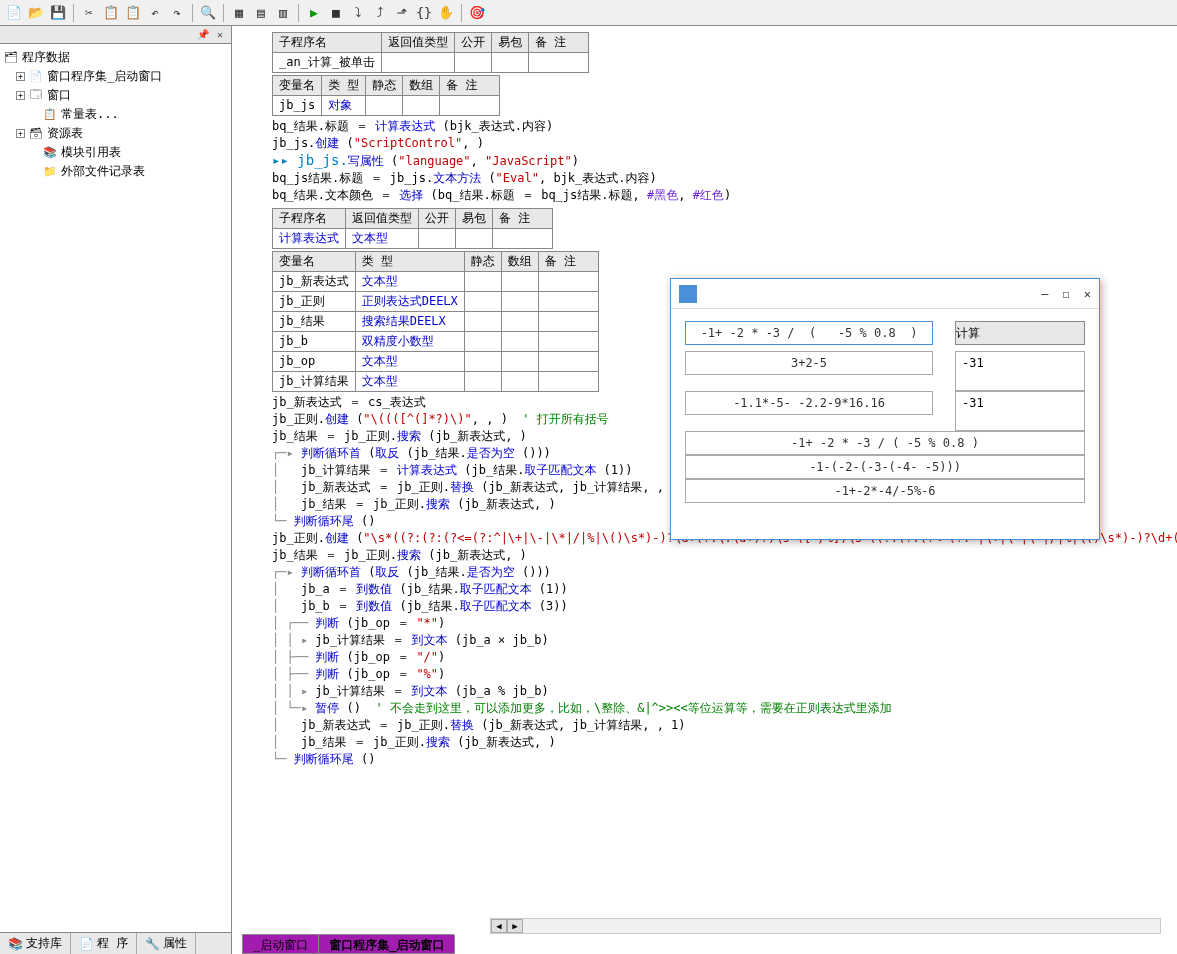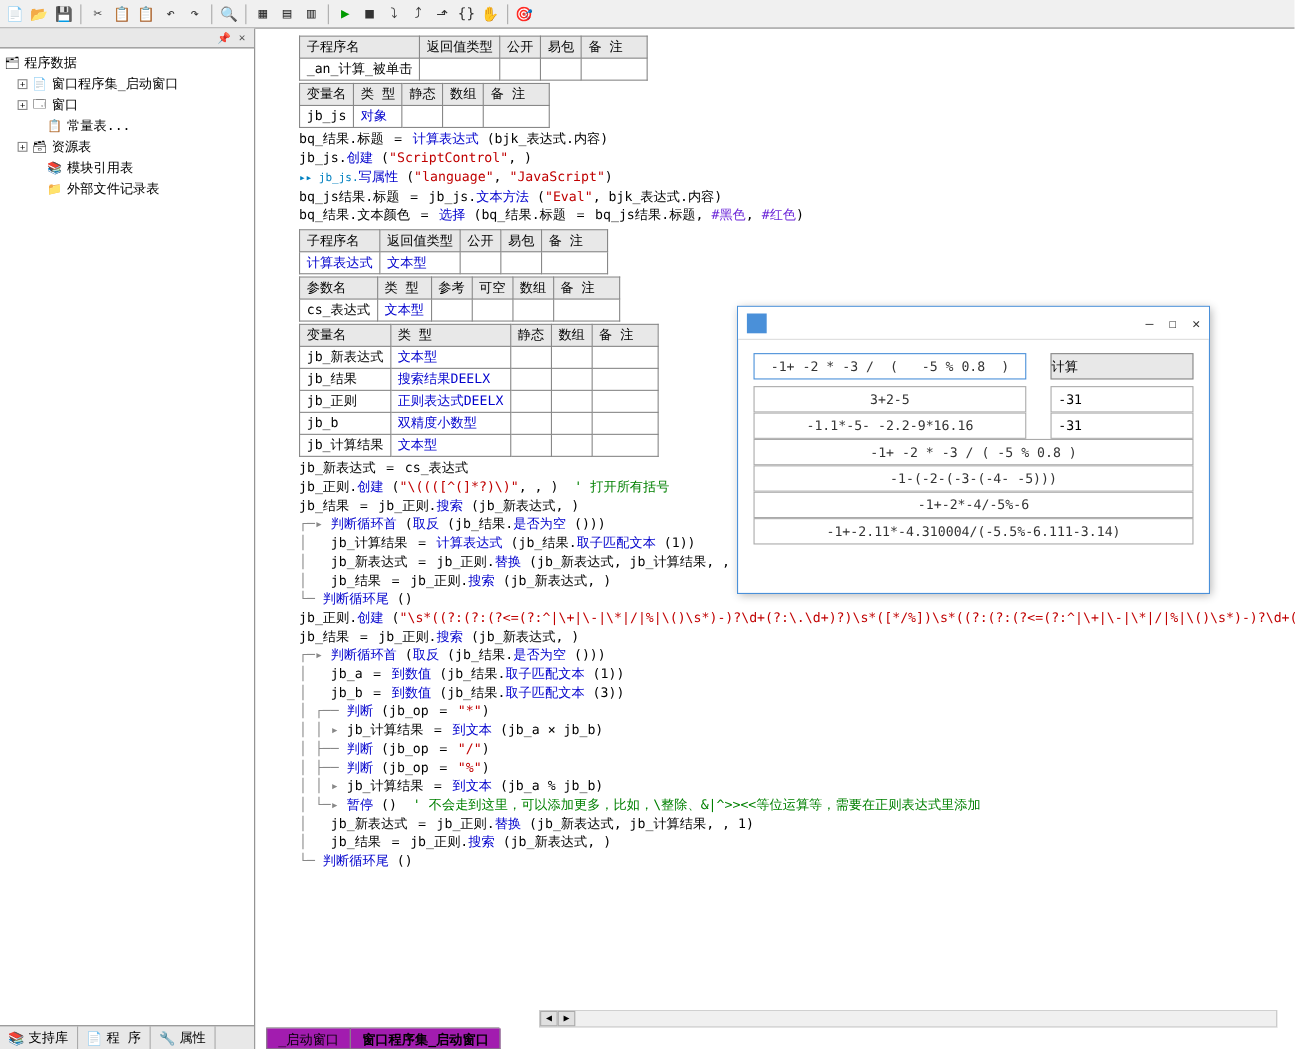--- a/index.html
+++ b/index.html
@@ -23,34 +23,34 @@
 .code-area{position:absolute;left:10px;top:0;right:0;bottom:22px;overflow:auto;padding:6px 3px 6px 30px;font-family:"SimSun",monospace;line-height:17px;white-space:nowrap}
 .tbl{border-collapse:collapse;margin-bottom:2px}
 .tbl td{border:1px solid #888;padding:1px 6px;background:#fff;font-size:12px}
 .tbl .hd{background:#e8e8e8}
 .code-line{white-space:pre}
 .kw-blue{color:#0000cd}
 .kw-red{color:#c00000}
 .kw-purple{color:#6d28d9}
 .kw-gray{color:#888}
 .kw-comment{color:#008000}
-.arrow{color:#0080c0;font-size:10px}
+.arrow{color:#0080c0;font-size:14px}
 .bot-tabs{position:absolute;left:10px;bottom:0;height:20px;display:flex;background:#e8e8e8;border-top:1px solid #888}
 .bot-tab{padding:2px 10px;border:1px solid #888;border-top:none;background:#a21caf;margin-right:-1px}
 .bot-tab.sel{font-weight:bold}
 .popup{position:absolute;left:670px;top:278px;width:430px;height:262px;background:#fff;border:1px solid #4a90d9;box-shadow:2px 2px 8px rgba(0,0,0,0.3)}
 .popup-title{height:30px;background:#fff;border-bottom:1px solid #ddd;display:flex;align-items:center;justify-content:space-between;padding:0 8px}
 .popup-title-l{width:18px;height:18px;background:#4a90d9}
 .popup-title-r{display:flex;gap:14px;font-size:13px;color:#333}
 .popup-body{padding:12px 14px;display:flex;flex-direction:column;gap:6px}
 .popup-row{display:flex;gap:22px}
 .popup-inp{flex:1;height:24px;border:1px solid #4a90d9;padding:0 8px;text-align:center;background:#fff;color:#333}
 .popup-inp.ro{border-color:#aaa}
 .popup-btn{width:130px;height:24px;border:1px solid #888;background:#e8e8e8;line-height:22px}
-.popup-res{width:130px;height:24px;border:1px solid #aaa;padding:0 6px;line-height:22px;background:#fff}
+.popup-res{width:130px;height:40px;border:1px solid #aaa;padding:0 6px;line-height:22px;background:#fff}
 .hscroll{position:absolute;left:258px;right:16px;bottom:20px;height:16px;background:#f0f0f0;border:1px solid #ccc;display:flex;align-items:center}
 .hscroll-btn{width:16px;height:14px;background:#e0e0e0;border:1px solid #aaa;display:flex;align-items:center;justify-content:center;font-size:9px}
 </style>
 </head>
 <body>
 
 <div class="toolbar">
   <span class="tb-icon">📄</span>
   <span class="tb-icon">📂</span>
   <span class="tb-icon">💾</span>
@@ -193,73 +193,60 @@
             </tr>
             <tr>
               <td class="kw-blue">计算表达式</td>
               <td class="kw-blue">文本型</td>
               <td></td>
               <td></td>
               <td style="width:60px"></td>
             </tr>
           </tbody>
         </table>
-      <table class="tbl">
-          <tbody>
-            <tr>
-              <td class="hd">参数名</td>
-              <td class="hd">类 型</td>
-              <td class="hd">参考</td>
-              <td class="hd">可空</td>
-              <td class="hd">数组</td>
-              <td class="hd">备 注</td>
-            </tr>
-            <tr>
-              <td>cs_表达式</td>
-              <td class="kw-blue">文本型</td>
-              <td></td>
-              <td></td>
-              <td></td>
-              <td style="width:60px"></td>
-            </tr>
-          </tbody>
-        </table>
       <table class="tbl" id="tbl4">
           <tbody>
             <tr>
               <td class="hd">变量名</td>
               <td class="hd">类 型</td>
               <td class="hd">静态</td>
               <td class="hd">数组</td>
               <td class="hd">备 注</td>
             </tr>
             <tr>
               <td>jb_新表达式</td>
               <td class="kw-blue">文本型</td>
               <td></td>
               <td></td>
               <td style="width:60px"></td>
             </tr>
             <tr>
+              <td>jb_正则</td>
+              <td class="kw-blue">正则表达式DEELX</td>
+              <td></td>
+              <td></td>
+              <td style="width:60px"></td>
+            </tr>
+            <tr>
               <td>jb_结果</td>
               <td class="kw-blue">搜索结果DEELX</td>
               <td></td>
               <td></td>
               <td style="width:60px"></td>
             </tr>
             <tr>
-              <td>jb_正则</td>
-              <td class="kw-blue">正则表达式DEELX</td>
-              <td></td>
-              <td></td>
-              <td style="width:60px"></td>
-            </tr>
-            <tr>
               <td>jb_b</td>
               <td class="kw-blue">双精度小数型</td>
+              <td></td>
+              <td></td>
+              <td style="width:60px"></td>
+            </tr>
+            <tr>
+              <td>jb_op</td>
+              <td class="kw-blue">文本型</td>
               <td></td>
               <td></td>
               <td style="width:60px"></td>
             </tr>
             <tr>
               <td>jb_计算结果</td>
               <td class="kw-blue">文本型</td>
               <td></td>
               <td></td>
               <td style="width:60px"></td>
@@ -325,18 +312,15 @@
         </div>
         <div class="popup-row">
           <div class="popup-inp ro" style="line-height:22px">-1+ -2 * -3 /  (   -5 % 0.8  )</div>
         </div>
         <div class="popup-row">
           <div class="popup-inp ro" style="line-height:22px">-1-(-2-(-3-(-4- -5)))</div>
         </div>
         <div class="popup-row">
           <div class="popup-inp ro" style="line-height:22px">-1+-2*-4/-5%-6</div>
         </div>
-        <div class="popup-row">
-          <div class="popup-inp ro" style="line-height:22px">-1+-2.11*-4.310004/(-5.5%-6.111-3.14)</div>
-        </div>
       </div>
   </div>
 </div>
 
 </body></html>

